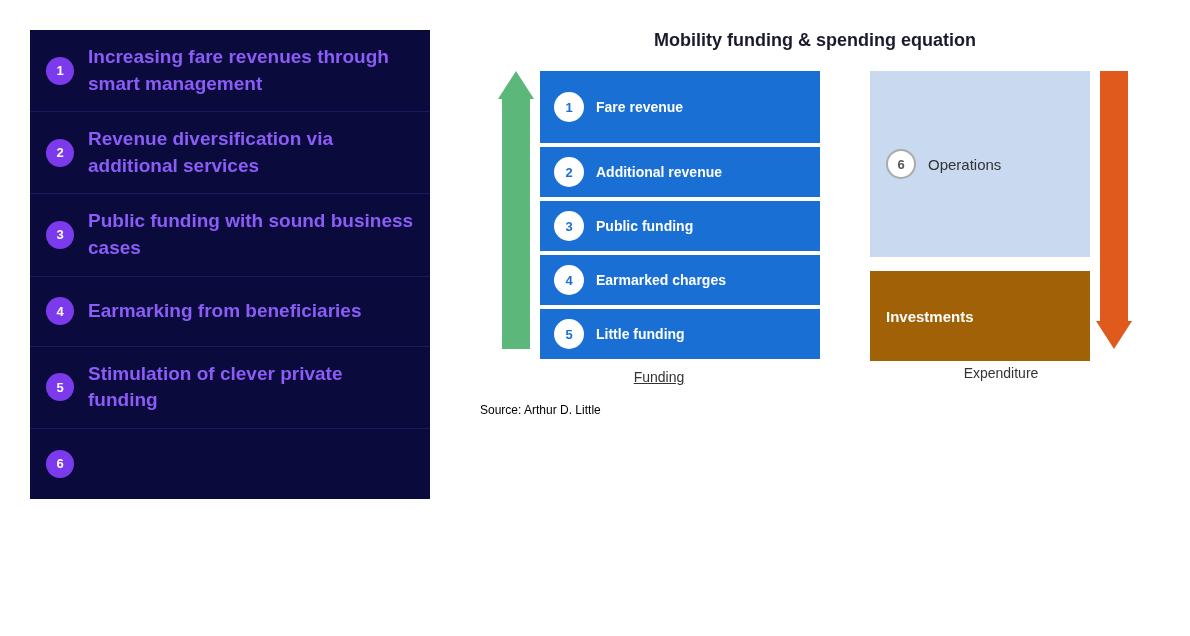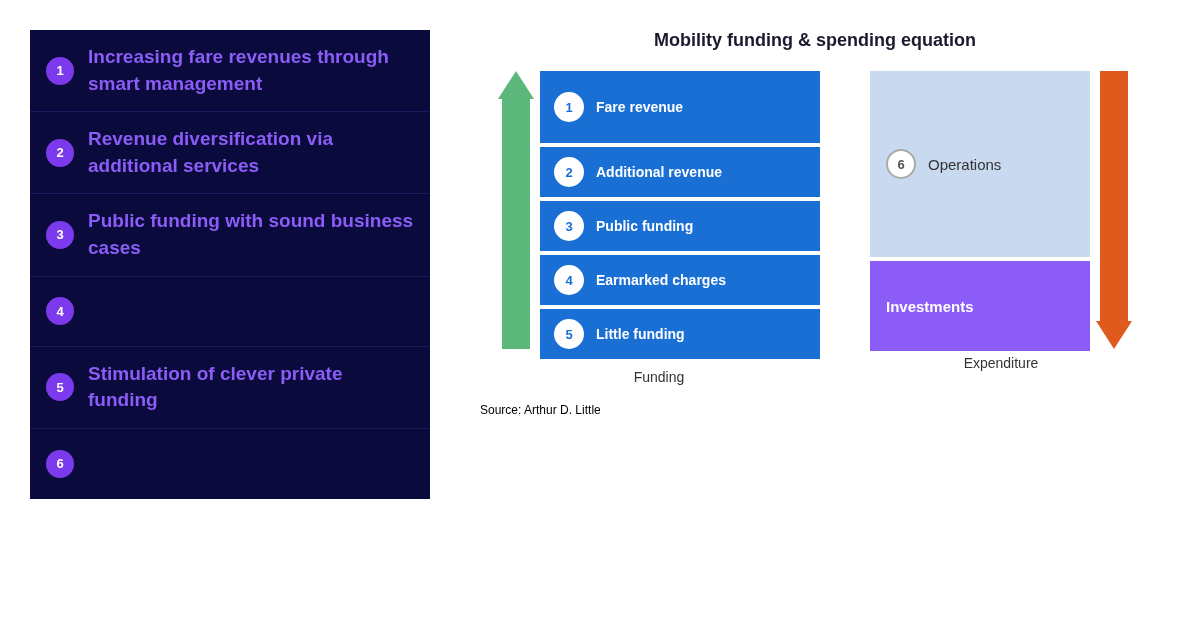--- a/index.html
+++ b/index.html
@@ -119,29 +119,29 @@
       align-items: center;
       justify-content: center;
       font-weight: 700;
       font-size: 13px;
       margin-right: 12px;
       flex-shrink: 0;
       color: #555;
       background: #fff;
     }
     .exp-bar-inv {
-      background: #8b5cf6;
+      background: #a16207;
       height: 90px;
       display: flex;
       align-items: center;
       padding: 0 16px;
       font-size: 15px;
       color: #fff;
       font-weight: 700;
-      margin-top: 2px;
+      margin-top: 12px;
     }
 
     .source-text {
       font-size: 12px;
       color: #000000;
       margin-top: 20px;
       padding-left: 10px;
     }
     .green-arrow-shaft {
       width: 28px;
@@ -196,20 +196,21 @@
     <div class="left-item">
       <div class="bullet">
           <span>3</span>
         </div>
       <div class="left-item-text">Public funding with sound business cases</div>
     </div>
     <div class="left-item">
       <div class="bullet">
           <span>4</span>
         </div>
+      <div class="left-item-text">Earmarking from beneficiaries</div>
     </div>
     <div class="left-item">
       <div class="bullet">
           <span>5</span>
         </div>
       <div class="left-item-text">Stimulation of clever private funding</div>
     </div>
     <div class="left-item">
       <div class="bullet">
           <span>6</span>
@@ -256,21 +257,21 @@
               <span>Earmarked charges</span>
             </div>
             <div class="fund-bar fund-bar-5">
               <div class="fund-bar-num">
                   <span>5</span>
                 </div>
               <span>Little funding</span>
             </div>
           </div>
         </div>
-        <div class="col-label" style="margin-top:10px;">Funding</div>
+        <div class="col-label" style="margin-top:10px;text-decoration:underline;">Funding</div>
       </div>
 
       <div style="display:flex; flex-direction:column; align-items:center;">
         <div style="display:flex; flex-direction:row; align-items:stretch; gap:6px;">
 
           <div style="display:flex; flex-direction:column; width:220px; gap:2px;">
             <div class="exp-bar-ops">
               <div class="exp-bar-ops-num">
                   <span>6</span>
                 </div>

